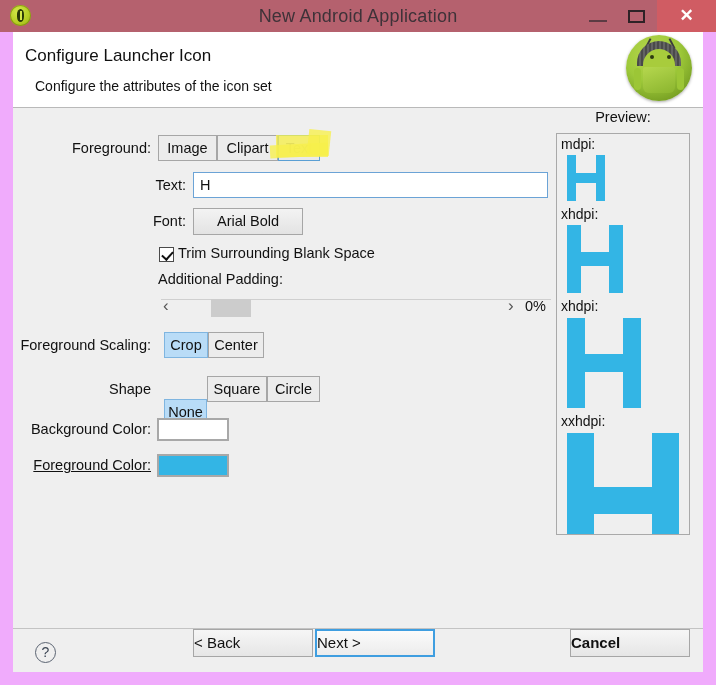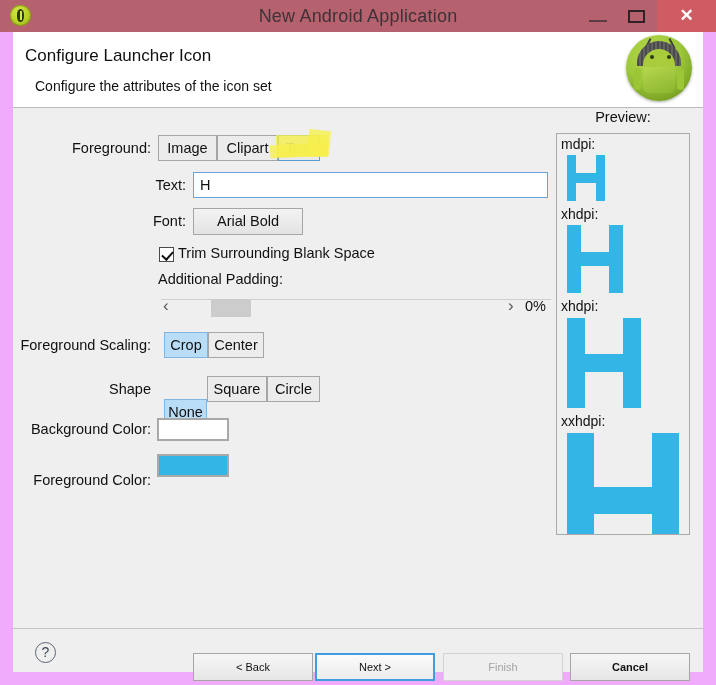--- a/index.html
+++ b/index.html
@@ -154,24 +154,24 @@
   .glyphH{position:absolute;}
   .glyphH i{position:absolute;background:#33b5e5;display:block;}
   
   .marker{
     position:absolute;
     background:#f7ef4a;opacity:.78;
     pointer-events:none;
   }
   
   .fbtn{
-    position:absolute;top:24px;height:28px;
+    position:absolute;top:0;height:28px;
     background:linear-gradient(#f6f6f6,#e6e6e6);
     border:1px solid #a6a6a6;box-sizing:border-box;
-    font-size:11px;color:#111;line-height:26px;text-align:center;cursor:default;
+    font-size:15px;color:#111;line-height:26px;text-align:left;cursor:default;
   }
   .fbtn.focus{border:2px solid #3f9ee0;line-height:24px;background:linear-gradient(#fbfbfb,#ececec);}
   .fbtn.disabled{color:#a4a4a4;border-color:#d2d2d2;background:#efefef;}
   .helpicon{
     position:absolute;left:22px;top:13px;width:21px;height:21px;border-radius:50%;
     border:1px solid #5b6472;color:#3c4654;font-size:14px;line-height:19px;text-align:center;
     box-sizing:border-box;
   }
 </style>
 </head>
@@ -244,21 +244,21 @@
       <div class="seg" style="left:195px;top:224px;width:56px;">Center</div>
 
       <div class="lbl" style="left:0;top:273px;width:138px;">Shape</div>
       <div class="seg sel" style="left:151px;top:268px;width:43px;margin-top:23px;">None</div>
       <div class="seg" style="left:194px;top:268px;width:60px;">Square</div>
       <div class="seg" style="left:254px;top:268px;width:53px;">Circle</div>
 
       <div class="lbl" style="left:0;top:313px;width:138px;">Background Color:</div>
       <div class="swatch" style="left:144px;top:310px;width:72px;background:#ffffff;"></div>
 
-      <div class="lbl" style="left:0;top:364px;width:138px;">Foreground Color:</div>
+      <div class="lbl" style="left:0;top:349px;width:138px;text-decoration:underline;">Foreground Color:</div>
       <div class="swatch" style="left:144px;top:346px;width:72px;background:#33b5e5;"></div>
 
       <div class="prev-label" style="left:543px;top:1px;width:134px;text-align:center;">Preview:</div>
       <div class="prev-panel">
 
         <div class="dpi-label" style="top:2px;">mdpi:</div>
         <div class="glyphH" style="left:10px;top:21px;width:38px;height:46px;">
           <i style="left:0;top:0;width:9px;height:46px;"></i>
           <i style="left:29px;top:0;width:9px;height:46px;"></i>
           <i style="left:0;top:18px;width:38px;height:10px;"></i>
@@ -286,18 +286,17 @@
         </div>
 
       </div>
 
     </div>
 
     <div class="wiz-foot">
       <div class="helpicon">?</div>
       <div class="fbtn" style="left:180px;width:120px;">&lt; Back</div>
       <div class="fbtn focus" style="left:302px;width:120px;">Next &gt;</div>
-      <div class="fbtn disabled" style="left:430px;width:120px;">Finish</div>
       <div class="fbtn" style="left:557px;width:120px;font-weight:bold;">Cancel</div>
     </div>
 
   </div>
 </div>
 
 </body></html>

